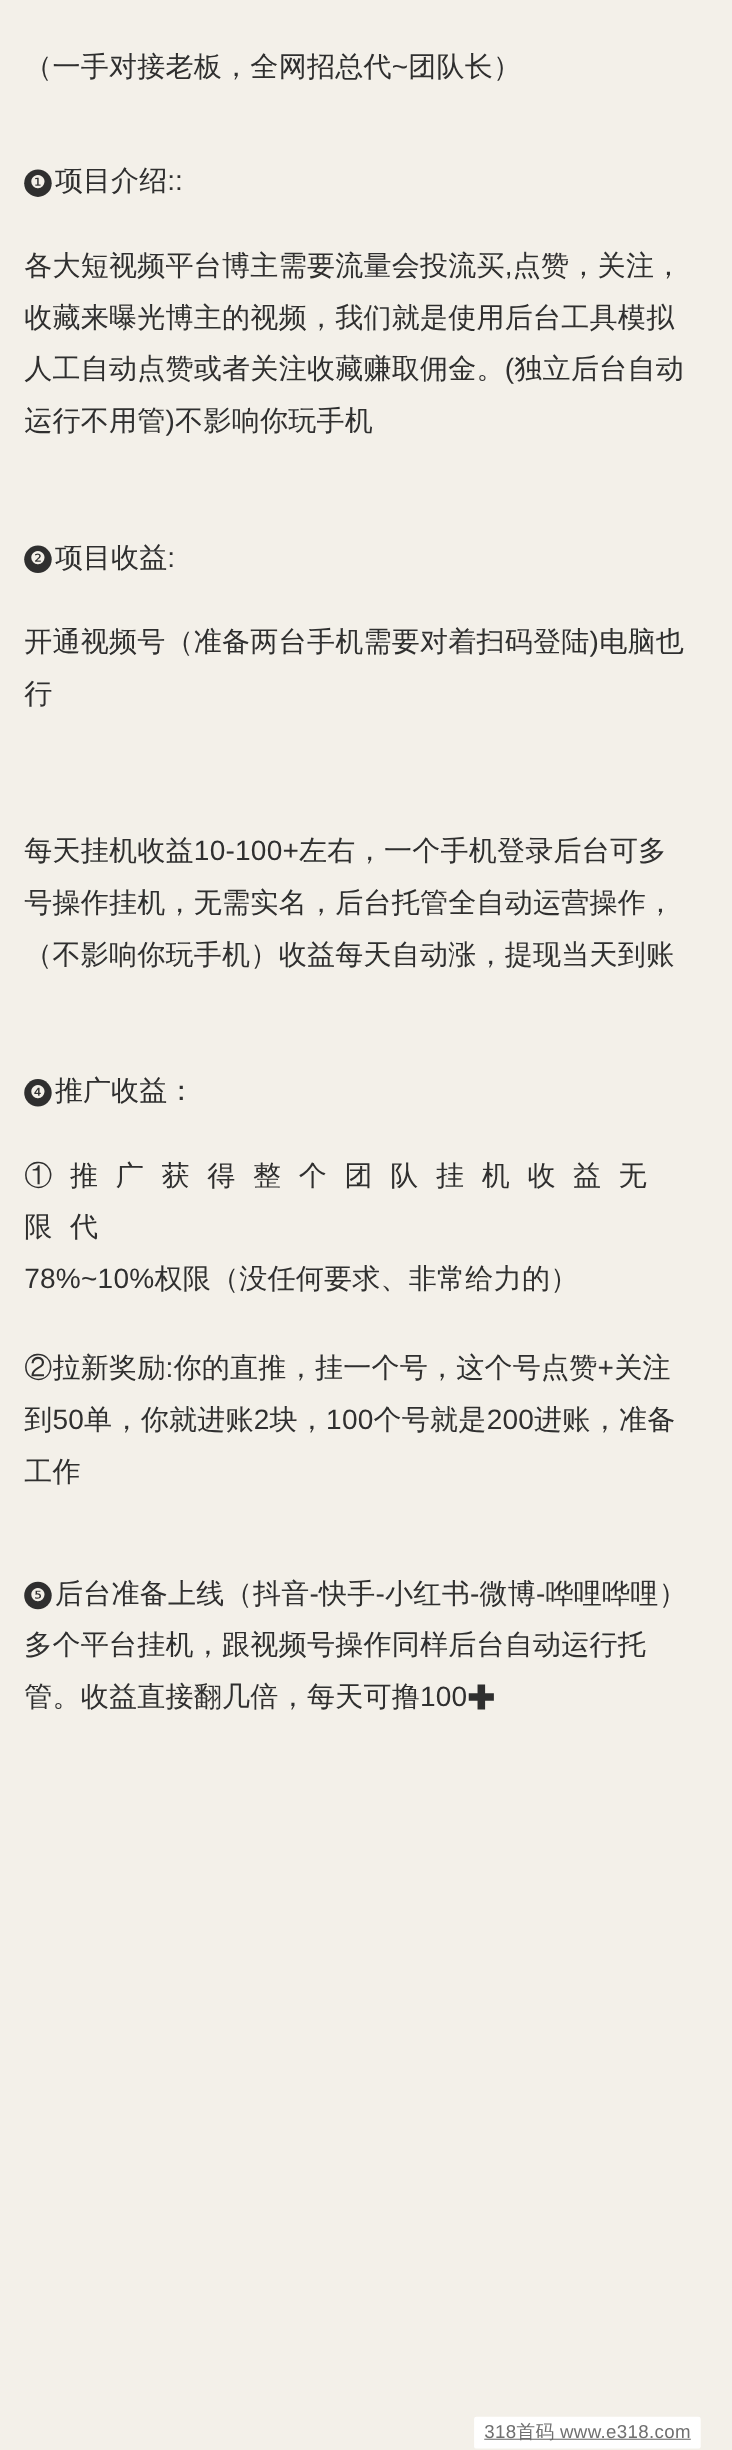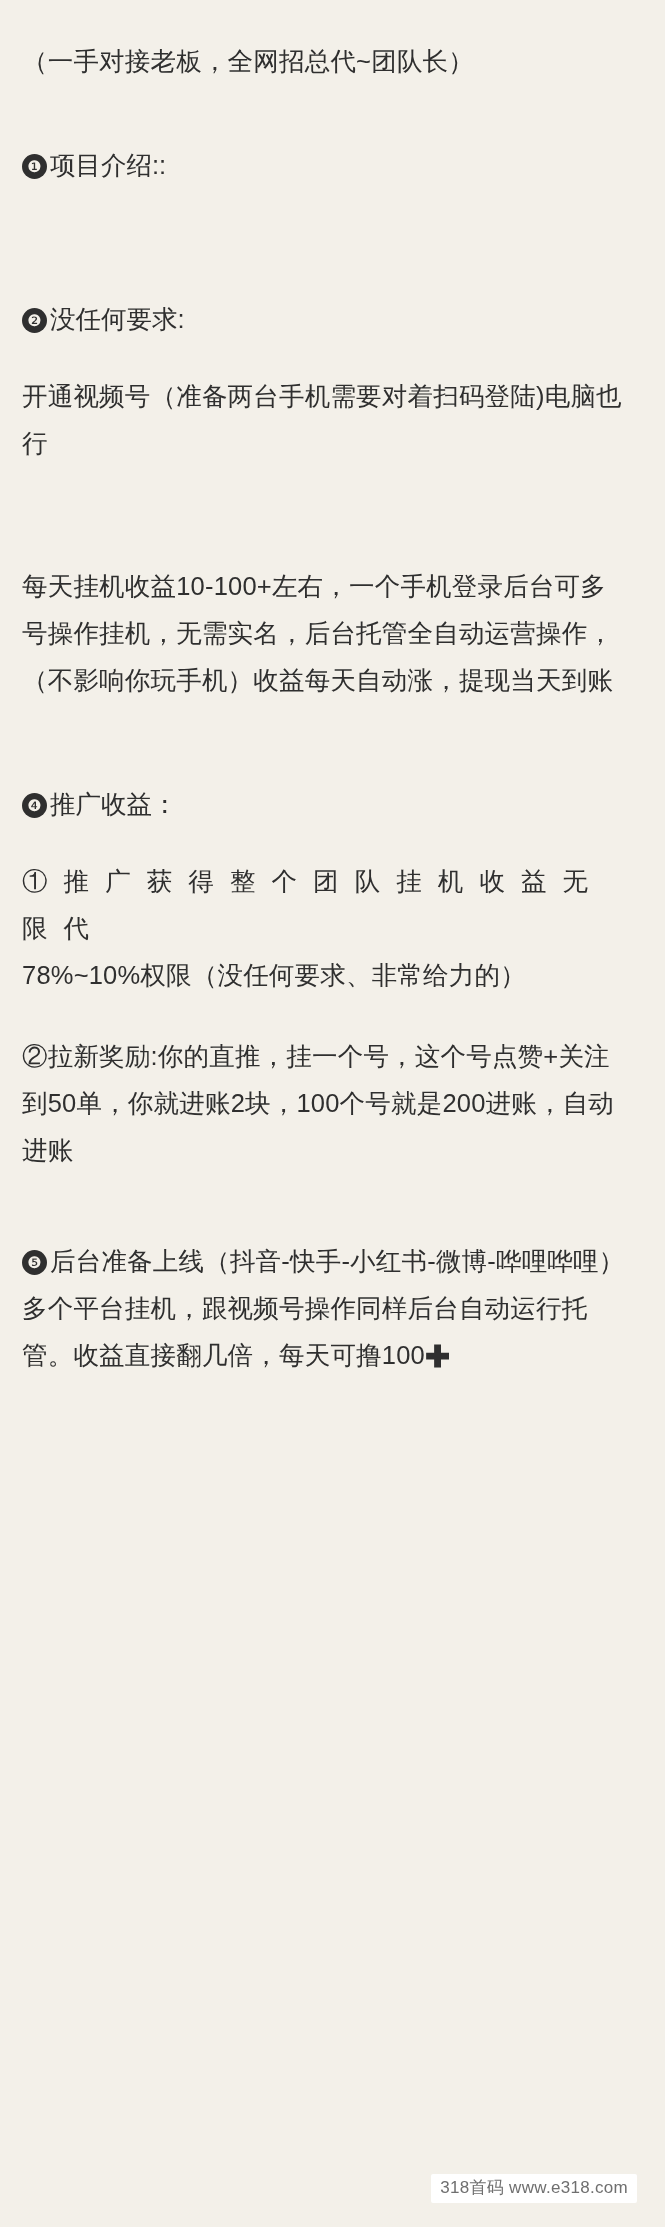--- a/index.html
+++ b/index.html
@@ -72,51 +72,53 @@
     display: inline-block;
     font-weight: bold;
     font-size: 30px;
     line-height: 1;
     vertical-align: -3px;
     color: #2f2f2f;
   }
   .watermark {
     position: absolute;
     right: 14px;
-    bottom: 24px;
+    bottom: 1px;
     background: #ffffff;
     color: #6f6f6f;
     font-size: 17px;
     line-height: 22px;
     padding: 3px 9px 4px 9px;
     border-radius: 2px;
     letter-spacing: 0.3px;
     font-family: "Liberation Sans", sans-serif;
     white-space: nowrap;
+    text-decoration: underline;
   }
 </style>
 </head>
 <body>
 
 <div class="page">
 
   <p class="para head-line">（一手对接老板，全网招总代~团队长）</p>
 
   <div class="block">
     <p class="sec-title">
       <span class="num">❶</span><span>项目介绍::</span>
     </p>
     <div class="gap-sm"></div>
+    <p class="para body-text">各大短视频平台博主需要流量会投流买,点赞，关注，收藏来曝光博主的视频，我们就是使用后台工具模拟人工自动点赞或者关注收藏赚取佣金。(独立后台自动运行不用管)不影响你玩手机</p>
   </div>
 
   <div class="gap-md"></div>
 
   <div class="block">
     <p class="sec-title">
-      <span class="num">❷</span><span>没任何要求:</span>
+      <span class="num">❷</span><span>项目收益:</span>
     </p>
     <div class="gap-sm"></div>
     <p class="para body-text">开通视频号（准备两台手机需要对着扫码登陆)电脑也行</p>
   </div>
 
   <div class="gap-md"></div>
 
   <div class="block">
     <div class="gap-sm"></div>
     <p class="para body-text">每天挂机收益10-100+左右，一个手机登录后台可多号操作挂机，无需实名，后台托管全自动运营操作，（不影响你玩手机）收益每天自动涨，提现当天到账</p>
@@ -125,21 +127,21 @@
   <div class="gap-md"></div>
 
   <div class="block-tight">
     <p class="sec-title">
       <span class="num">❹</span><span>推广收益：</span>
     </p>
     <div class="gap-sm"></div>
     <p class="para body-text spaced">① 推 广 获 得 整 个 团 队 挂 机 收 益 无 限 代</p>
     <p class="para body-text">78%~10%权限（没任何要求、非常给力的）</p>
     <div class="gap-md"></div>
-    <p class="para body-text">②拉新奖励:你的直推，挂一个号，这个号点赞+关注到50单，你就进账2块，100个号就是200进账，自动进账</p>
+    <p class="para body-text">②拉新奖励:你的直推，挂一个号，这个号点赞+关注到50单，你就进账2块，100个号就是200进账，准备工作</p>
   </div>
 
   <div class="gap-md"></div>
 
   <div class="block">
     <p class="para">
       <span class="num">❺</span><span>后台准备上线（抖音-快手-小红书-微博-哗哩哗哩）多个平台挂机，跟视频号操作同样后台自动运行托管。收益直接翻几倍，每天可撸100</span><span class="plus-glyph">✚</span>
     </p>
   </div>
 

